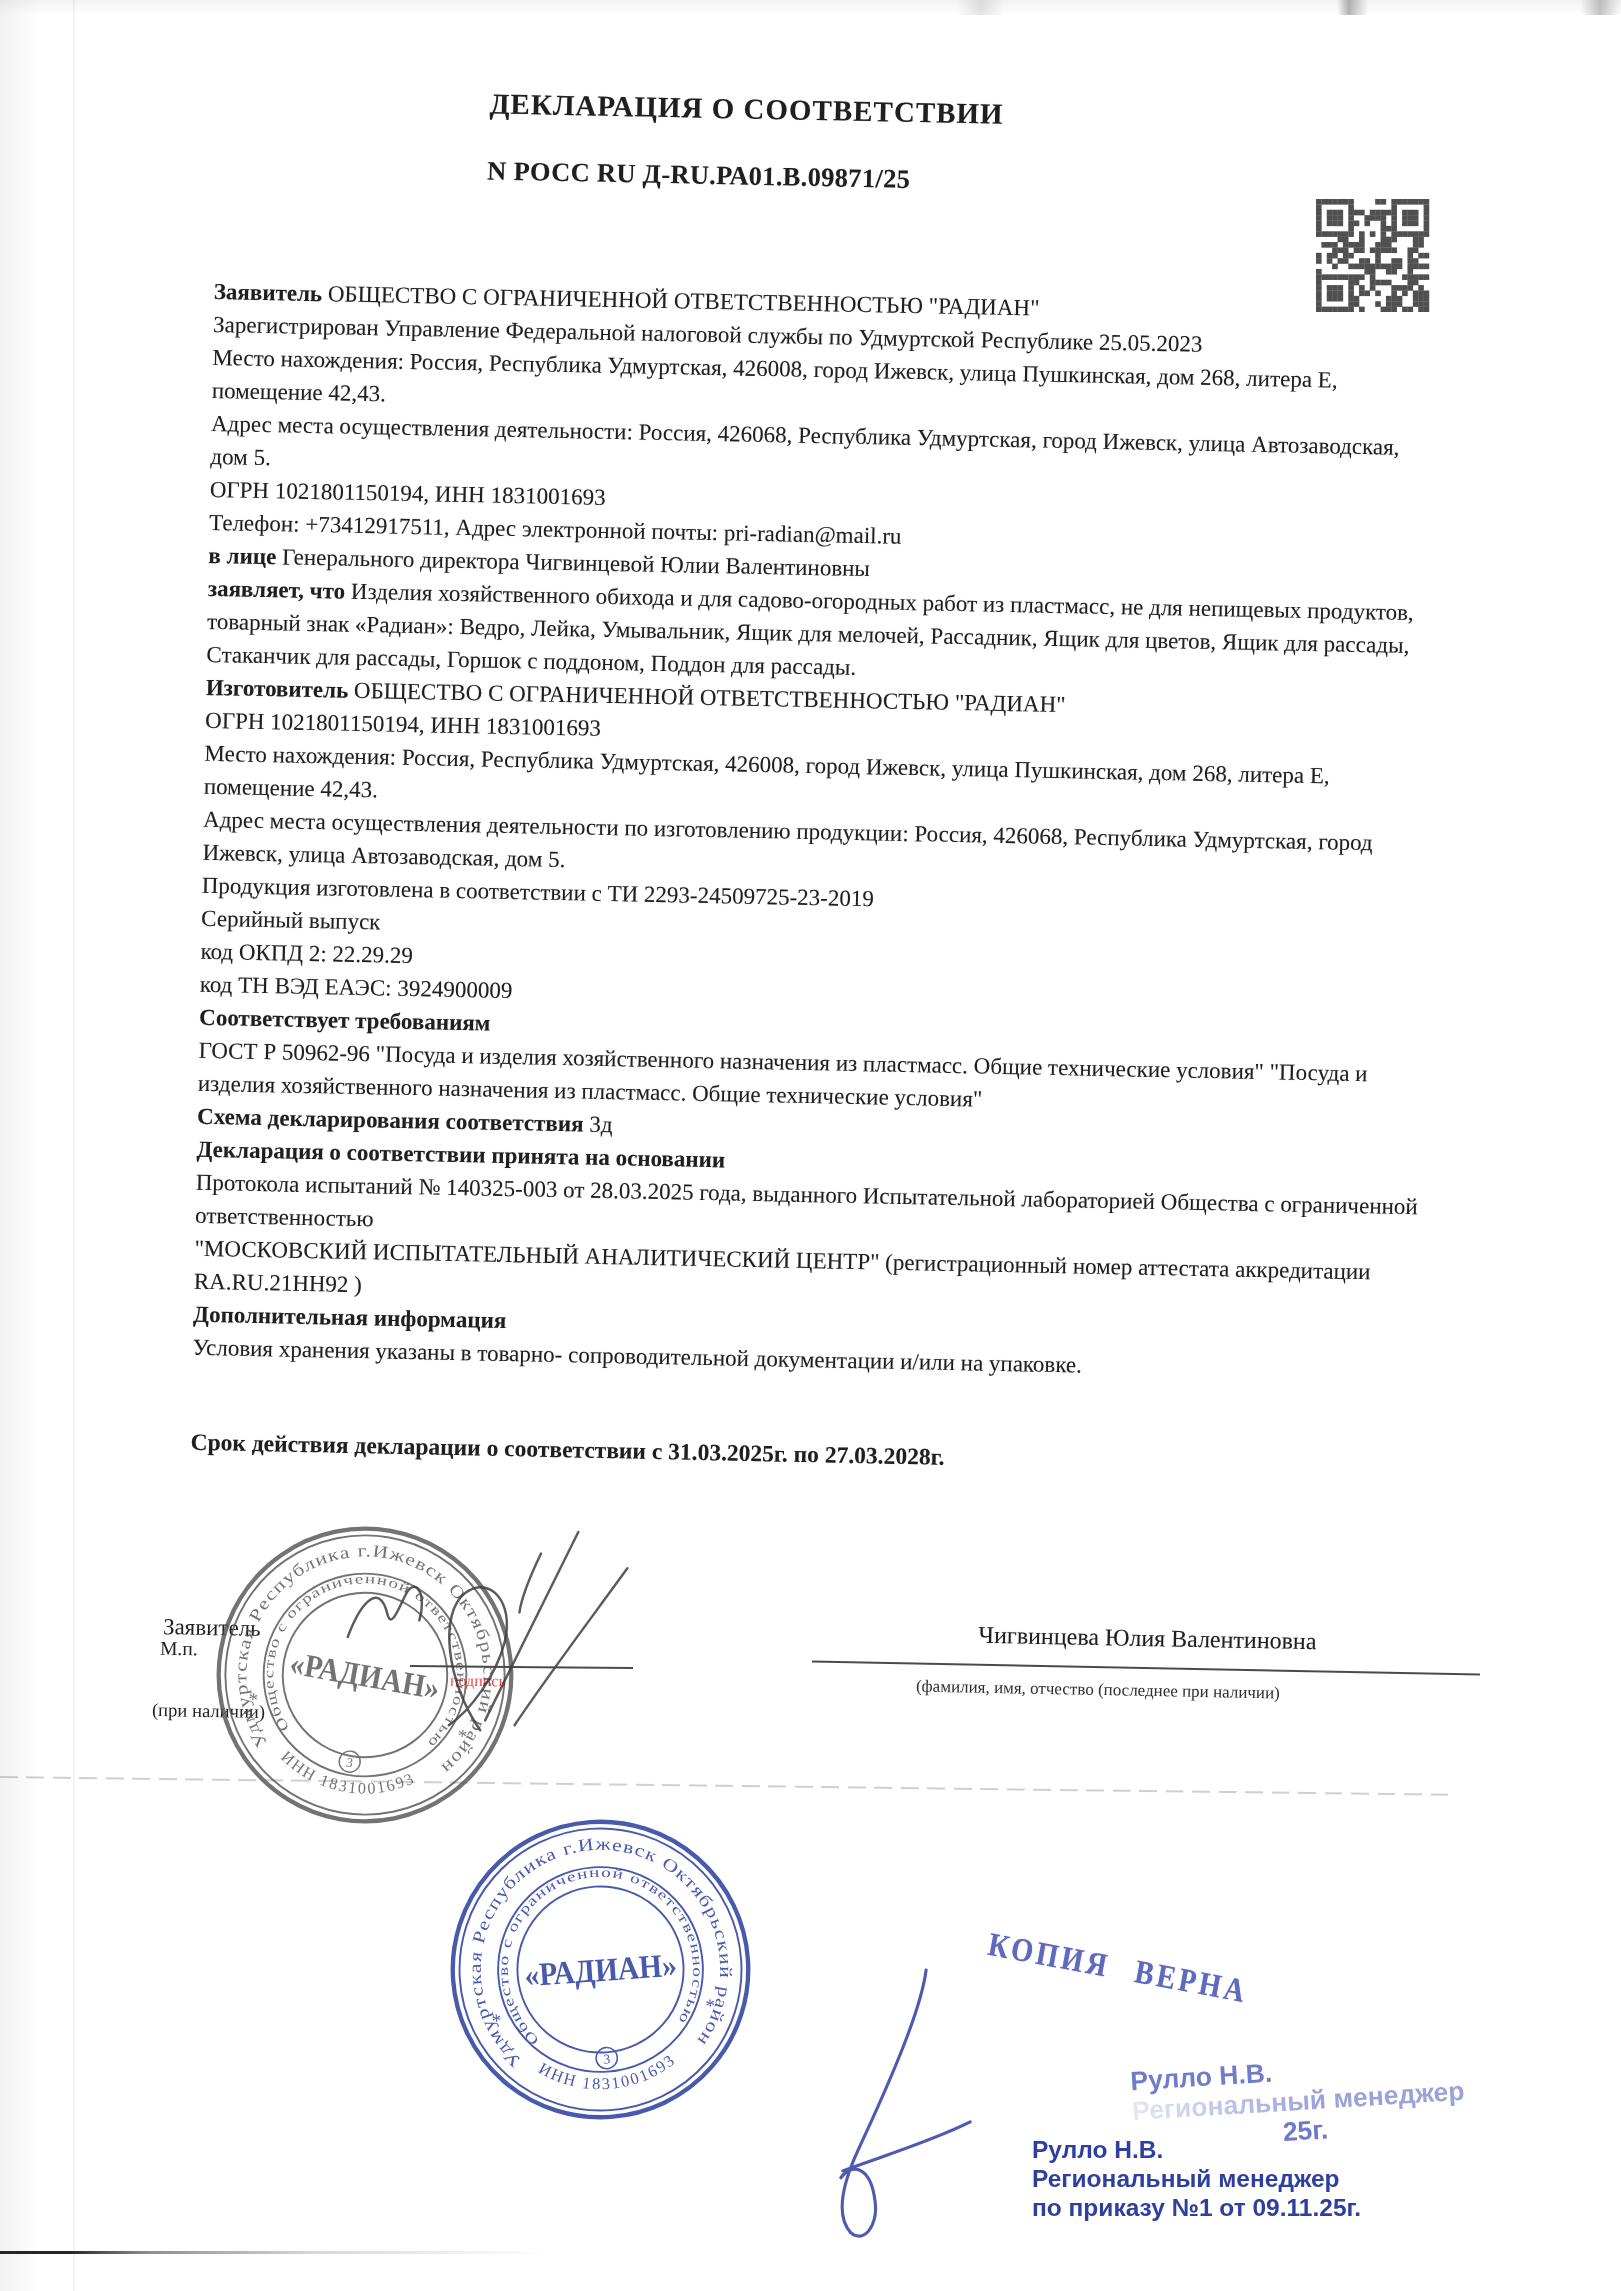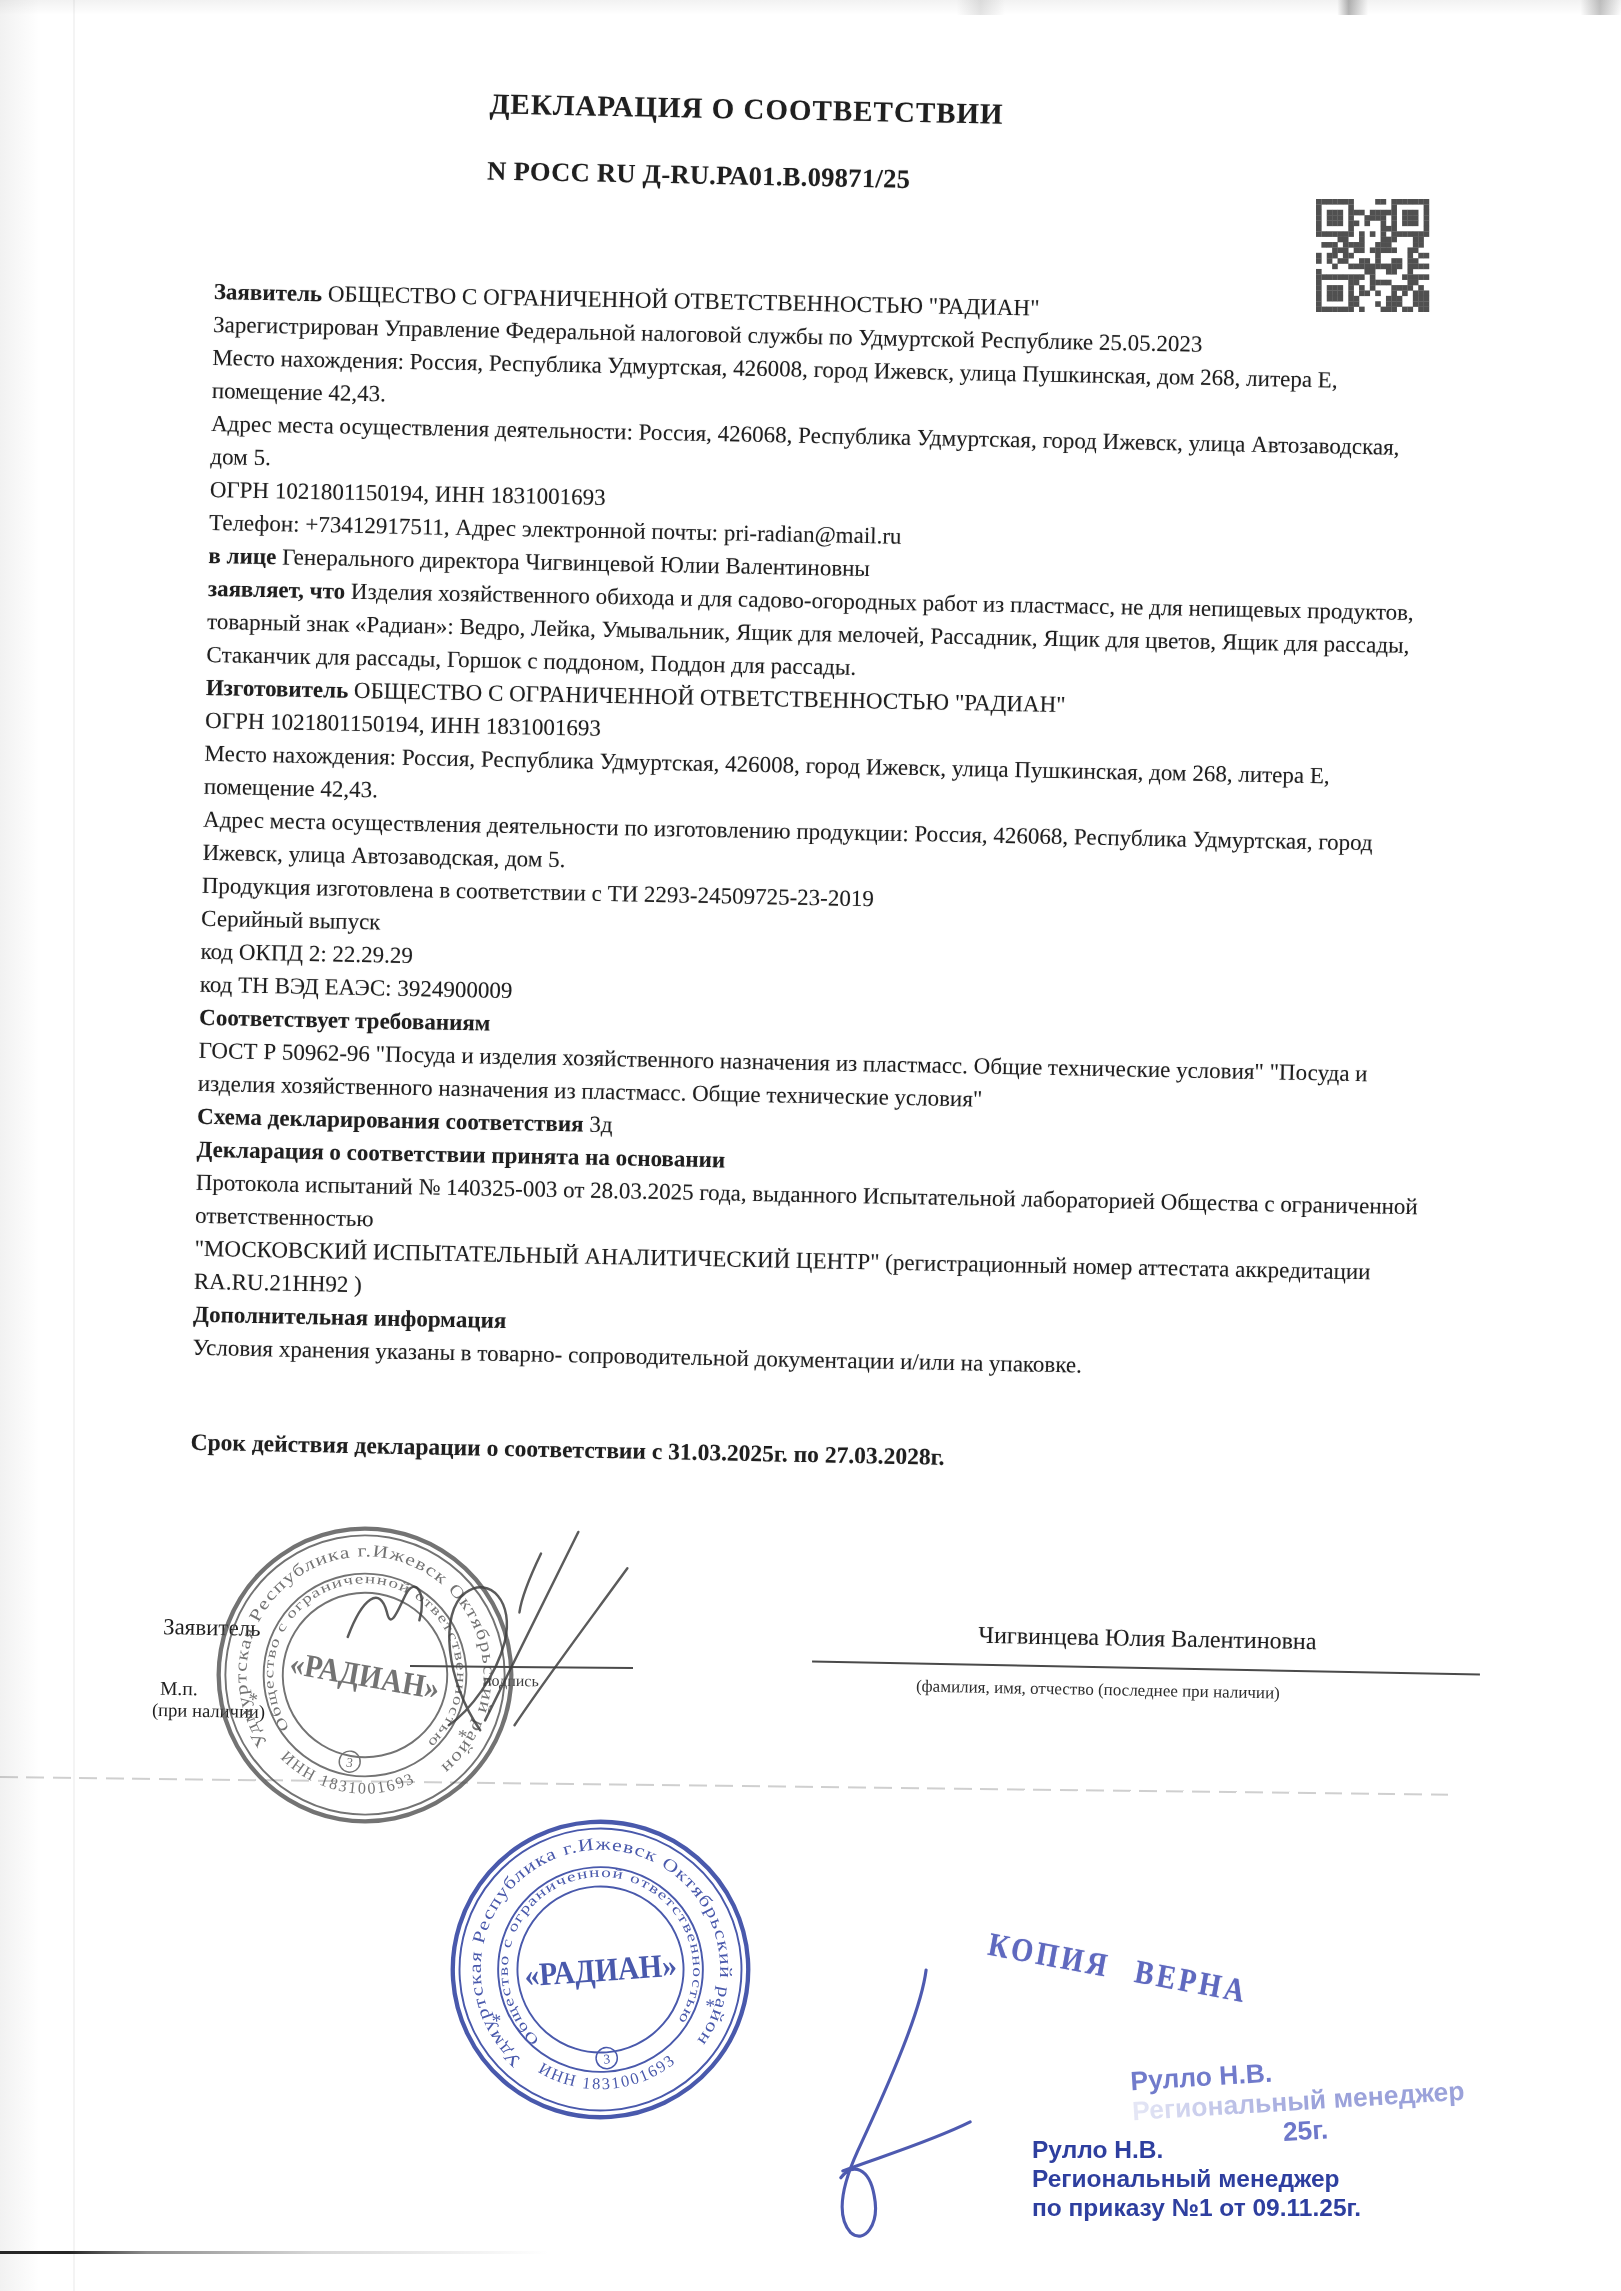--- a/index.html
+++ b/index.html
@@ -26,26 +26,26 @@
   .title{margin:0 0 0 272px;font-size:29px;font-weight:bold;letter-spacing:1px;}
   .number{margin:35px 0 0 271px;font-size:26.5px;font-weight:bold;letter-spacing:0.3px;}
   .body{margin-top:94px;font-size:23px;line-height:33px;}
   .para{margin:0;}
   .validity{margin-top:65px;font-size:23.5px;font-weight:bold;}
   
   .qr{position:absolute;left:1314px;top:199px;width:117px;height:113px;opacity:.88;}
   
   .abs{position:absolute;}
   .applicant-label{left:163px;top:1615px;font-size:23px;transform:rotate(1deg);}
-  .mp-label{left:160px;top:1678px;font-size:19.6px;transform:rotate(1deg);}
+  .mp-label{left:160px;top:1638px;font-size:19.6px;transform:rotate(1deg);}
   .mp-note{left:152px;top:1700px;font-size:18.6px;transform:rotate(1deg);}
   .sig-line{height:0;border-top:2px solid #4a4a4a;}
   .sig-line-left{left:410px;top:1666px;width:223px;transform:rotate(.5deg);}
   .sig-line-right{left:812px;top:1667px;width:668px;transform:rotate(1.1deg);}
-  .podpis-caption{left:483px;top:1672px;font-size:16px;color:#404040;transform:rotate(.6deg);}
+  .podpis-caption{left:450px;top:1672px;font-size:16px;color:#ef4444;transform:rotate(.6deg);}
   .head-name{left:814px;top:1625px;width:667px;text-align:center;font-size:24px;transform:rotate(1.1deg);
              text-shadow:0 0 1px rgba(40,40,40,.3);}
   .name-caption{left:916px;top:1680px;font-size:17px;transform:rotate(1.1deg);color:#2e2e2e;}
   
   .stamp{position:absolute;}
   #applicant-stamp{left:212px;top:1522px;width:306px;height:306px;transform:rotate(10deg);opacity:.78;}
   #company-stamp{left:446px;top:1815px;width:309px;height:309px;transform:rotate(-4deg);opacity:.93;}
   .sig-svg{position:absolute;fill:none;stroke-linecap:round;}
   #applicant-signature{left:333px;top:1524px;width:314px;height:221px;stroke:#3f3f3f;opacity:.85;}
   #manager-signature{left:774px;top:1921px;width:216px;height:343px;stroke:#3b49a8;opacity:.9;}

